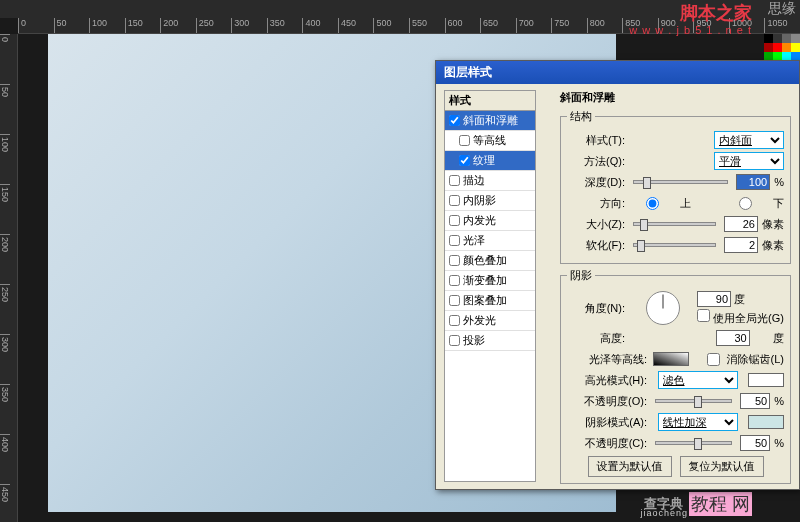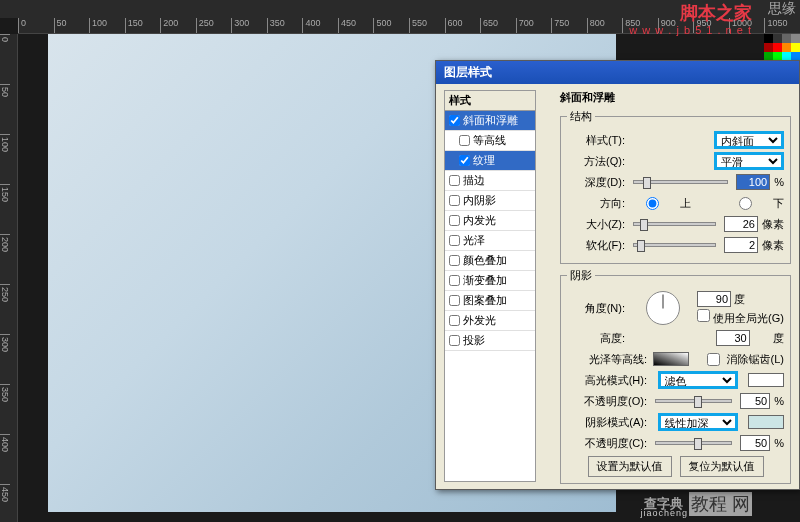--- a/index.html
+++ b/index.html
@@ -11,41 +11,41 @@
 .ruler-vtick { position: relative; height: 50px; border-top: 1px solid #888; color: #aaa; font-size: 9px; writing-mode: vertical-rl; padding-top: 2px; }
 
 .toolbar { position: absolute; top: 0; left: 0; right: 0; height: 18px; background: #2a2a2a; color: #aaa; font-size: 14px; display: flex; justify-content: flex-end; align-items: center; padding-right: 4px; }
 
 .canvas { position: absolute; top: 34px; left: 48px; width: 568px; height: 478px; background: linear-gradient(135deg, #d8e4ec 0%, #c5d8e5 40%, #b0c9da 70%, #9fbdd2 100%); }
 
 .watermark-top { position: absolute; top: 4px; right: 48px; color: #e63946; font-size: 18px; font-weight: bold; text-align: right; line-height: 1.1; }
 .watermark-top .sub { font-size: 11px; color: #e63946; font-weight: normal; letter-spacing: 1px; }
 .watermark-bot { position: absolute; bottom: 6px; right: 48px; display: flex; align-items: center; gap: 6px; }
 .watermark-bot .cn { color: #a3a3a3; font-size: 13px; font-weight: bold; }
-.watermark-bot .box { background: #a3a3a3; color: #333; font-size: 18px; padding: 0 2px; }
+.watermark-bot .box { background: #f9a8d4; color: #333; font-size: 18px; padding: 0 2px; }
 .watermark-bot .py { position: absolute; bottom: -2px; right: 64px; color: #ccc; font-size: 9px; letter-spacing: 1px; }
 
 .dialog { position: absolute; top: 60px; left: 435px; width: 365px; height: 430px; background: #ece9d8; border: 1px solid #5a5a5a; box-shadow: 2px 2px 6px rgba(0,0,0,0.5); }
 .dialog-title { background: linear-gradient(#2a5fcd, #1a4fb5); color: #fff; padding: 3px 8px; font-size: 12px; font-weight: bold; }
 .dialog-body { display: flex; padding: 6px 8px 8px 8px; gap: 24px; height: calc(100% - 22px); }
 
 .styles-panel { width: 92px; border: 1px solid #999; background: #fff; font-size: 11px; }
 .styles-panel .hdr { background: #ece9d8; border-bottom: 1px solid #999; padding: 2px 4px; font-weight: bold; }
 .styles-panel .row { padding: 2px 4px; border-bottom: 1px solid #e0e0e0; display: flex; align-items: center; gap: 3px; cursor: default; }
 .styles-panel .row.sel { background: #316ac5; color: #fff; }
 .styles-panel .row.sub { padding-left: 14px; }
 .styles-panel input[type=checkbox] { width: 11px; height: 11px; }
 
 .right-panel { flex: 1; font-size: 11px; display: flex; flex-direction: column; gap: 4px; }
 fieldset { border: 1px solid #999; padding: 4px 6px 6px 6px; }
 legend { font-size: 11px; padding: 0 3px; }
 .frow { display: flex; align-items: center; gap: 4px; margin: 3px 0; height: 18px; justify-content: space-between; }
 .frow label { width: 58px; text-align: right; }
 .frow label.wide { width: 80px; }
-select { font-size: 11px; height: 18px; background: #fff; border: 3px solid #0ea5e9; }
+select { font-size: 11px; height: 18px; background: #fff; border: 1px solid #0ea5e9; text-decoration: underline; }
 .slider { flex: 1; height: 4px; background: #ccc; border: 1px solid #888; position: relative; margin: 0 4px; }
 .slider .thumb { position: absolute; top: -4px; width: 8px; height: 12px; background: #ddd; border: 1px solid #555; }
 input[type=text] { font-size: 11px; height: 16px; border: 1px solid #666; padding: 0 2px; text-align: right; }
 input[type=text].sel { background: #316ac5; color: #fff; }
 .angle-widget { width: 34px; height: 34px; border: 1px solid #888; border-radius: 50%; background: #fff; position: relative; margin-left: 10px; }
 .angle-widget::after { content: ''; position: absolute; top: 50%; left: 50%; width: 14px; height: 1px; background: #333; transform-origin: left; transform: rotate(-90deg); }
 .swatch { width: 36px; height: 14px; border: 1px solid #666; display: inline-block; }
 .swatch.grad { background: linear-gradient(to top right, #000, #fff); }
 .btn { background: #ece9d8; border: 1px solid #888; padding: 2px 8px; font-size: 11px; cursor: pointer; }
 .btnrow { display: flex; justify-content: center; gap: 8px; margin-top: 4px; }

